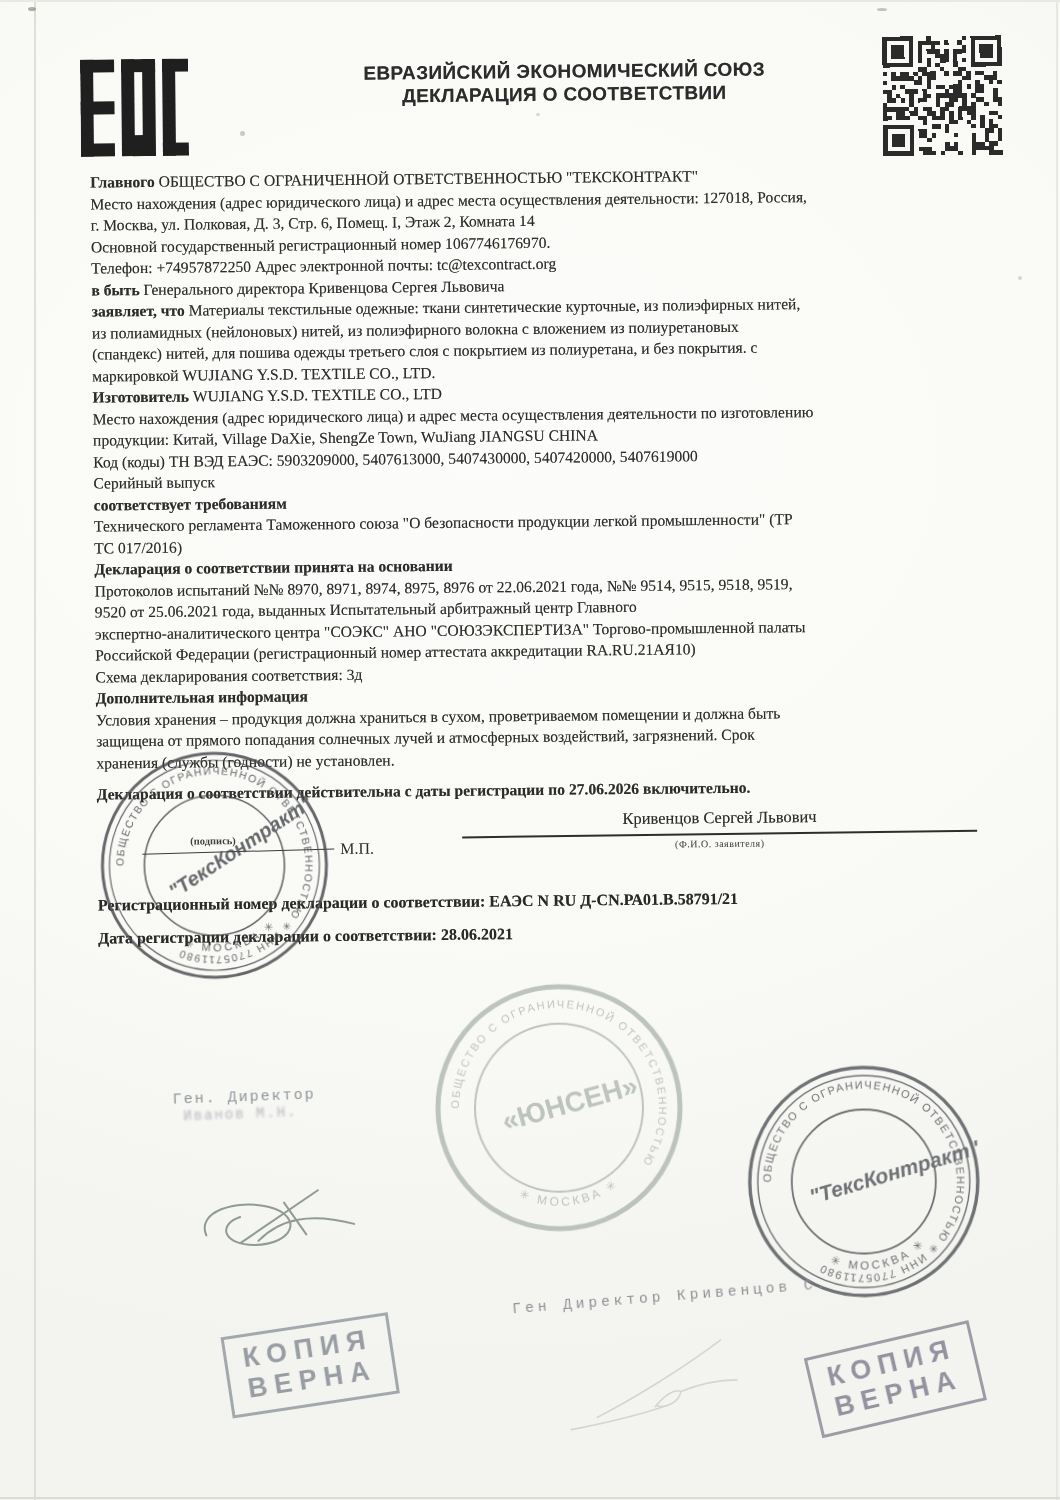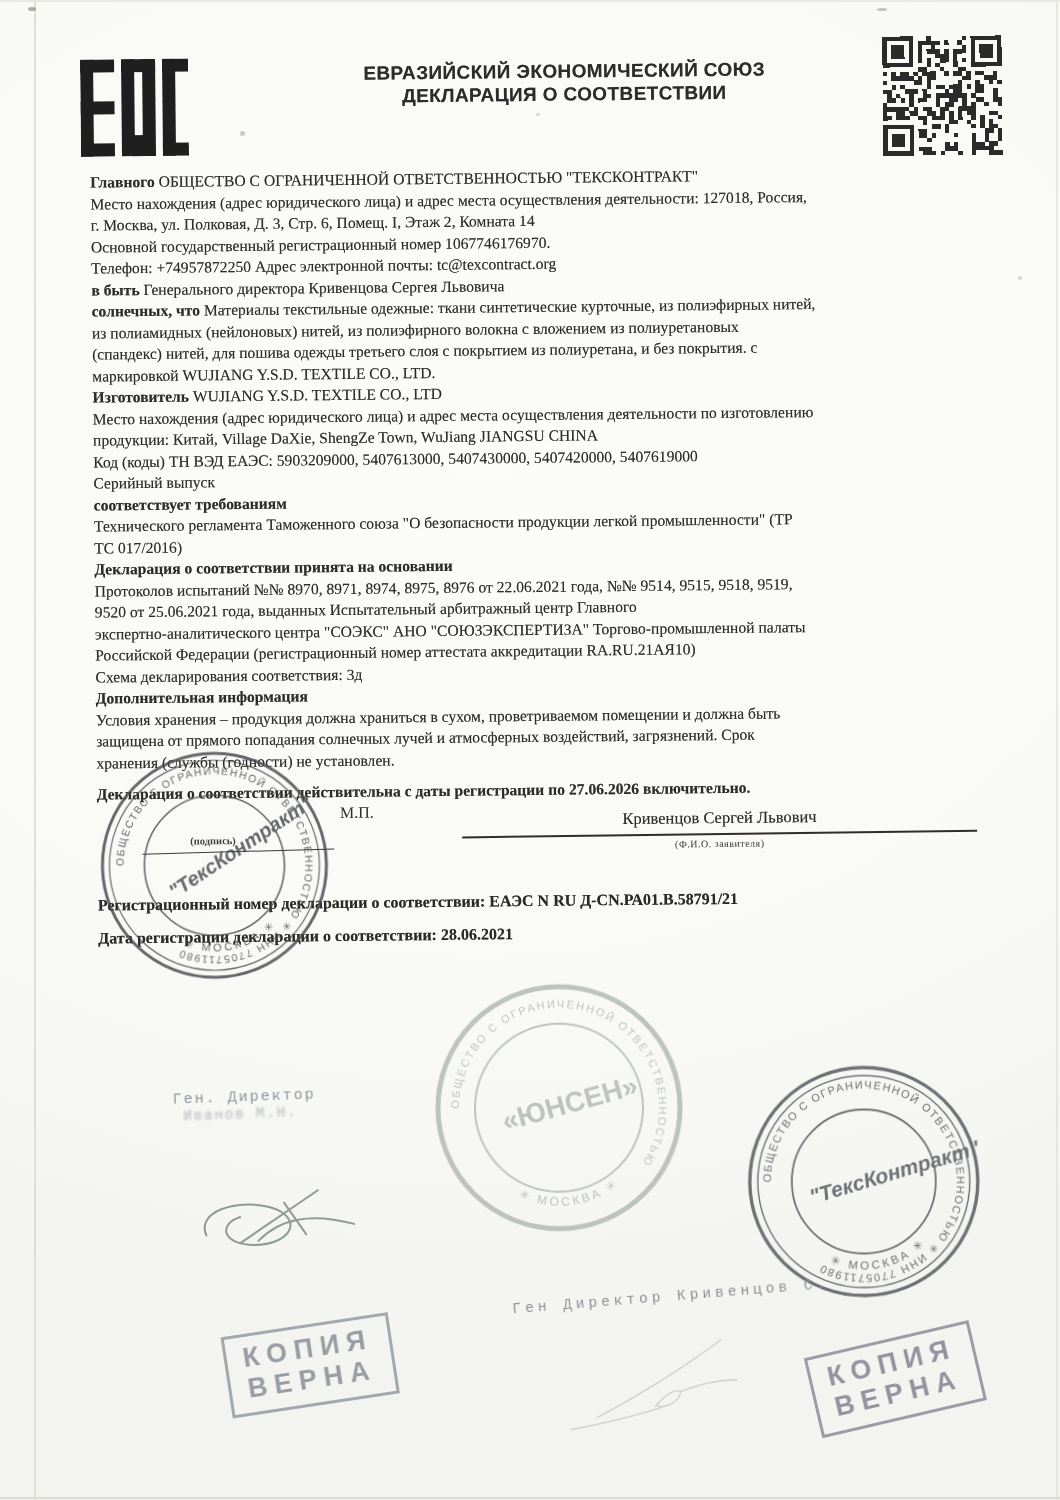--- a/index.html
+++ b/index.html
@@ -30,21 +30,21 @@
   .ln{white-space:nowrap;height:21.5px;}
   .ln b{font-weight:bold;}
   .gap-lg{margin-top:10px;}
 
   
   .sig-name{position:absolute;left:460px;top:810px;width:515px;text-align:center;
      font-size:16.5px;color:#2e2c2a;text-shadow:0 0 .4px rgba(45,43,40,.5);}
   .sig-line{position:absolute;left:460px;top:835px;width:515px;border-top:2px solid #2f2d2b;transform:rotate(-0.15deg);}
   .sig-caption{position:absolute;left:460px;top:840px;width:515px;text-align:center;
      font-size:10px;letter-spacing:.5px;color:#3a3836;}
-  .mp{position:absolute;left:338px;top:802px;font-size:16px;color:#2e2c2a;}
+  .mp{position:absolute;left:338px;top:838px;font-size:16px;color:#2e2c2a;}
   .podpis-line{position:absolute;left:140px;top:848px;width:192px;border-top:1.5px solid #3a3a3c;transform:rotate(-1deg);}
   .podpis-caption{position:absolute;left:188px;top:832px;font-size:10.5px;color:#3f3f41;font-weight:bold;}
 
   .reg-line{position:absolute;left:95px;white-space:nowrap;font-weight:bold;font-size:16px;
      color:#2b2927;text-shadow:0 0 .4px rgba(45,43,40,.55);}
   .reg1{top:892px;}
   .reg2{top:925px;}
 
   
   .stamp{position:absolute;pointer-events:none;}
@@ -447,21 +447,21 @@
         </svg>
     </div>
 
     <div class="doc-lines">
       <div class="ln"><b>Главного</b><span> ОБЩЕСТВО С ОГРАНИЧЕННОЙ ОТВЕТСТВЕННОСТЬЮ "ТЕКСКОНТРАКТ"</span></div>
       <div class="ln"><b></b><span>Место нахождения (адрес юридического лица) и адрес места осуществления деятельности: 127018, Россия,</span></div>
       <div class="ln"><b></b><span>г. Москва, ул. Полковая, Д. 3, Стр. 6, Помещ. I, Этаж 2, Комната 14</span></div>
       <div class="ln"><b></b><span>Основной государственный регистрационный номер 1067746176970.</span></div>
       <div class="ln"><b></b><span>Телефон: +74957872250 Адрес электронной почты: tc@texcontract.org</span></div>
       <div class="ln"><b>в быть</b><span> Генерального директора Кривенцова Сергея Львовича</span></div>
-      <div class="ln"><b>солнечных, что</b><span> Материалы текстильные одежные: ткани синтетические курточные, из полиэфирных нитей,</span></div>
+      <div class="ln"><b>заявляет, что</b><span> Материалы текстильные одежные: ткани синтетические курточные, из полиэфирных нитей,</span></div>
       <div class="ln"><b></b><span>из полиамидных (нейлоновых) нитей, из полиэфирного волокна с вложением из полиуретановых</span></div>
       <div class="ln"><b></b><span>(спандекс) нитей, для пошива одежды третьего слоя с покрытием из полиуретана, и без покрытия. с</span></div>
       <div class="ln"><b></b><span>маркировкой WUJIANG Y.S.D. TEXTILE CO., LTD.</span></div>
       <div class="ln"><b>Изготовитель</b><span> WUJIANG Y.S.D. TEXTILE CO., LTD</span></div>
       <div class="ln"><b></b><span>Место нахождения (адрес юридического лица) и адрес места осуществления деятельности по изготовлению</span></div>
       <div class="ln"><b></b><span>продукции: Китай, Village DaXie, ShengZe Town, WuJiang JIANGSU CHINA</span></div>
       <div class="ln"><b></b><span>Код (коды) ТН ВЭД ЕАЭС: 5903209000, 5407613000, 5407430000, 5407420000, 5407619000</span></div>
       <div class="ln"><b></b><span>Серийный выпуск</span></div>
       <div class="ln"><b>соответствует требованиям</b><span></span></div>
       <div class="ln"><b></b><span>Технического регламента Таможенного союза "О безопасности продукции легкой промышленности" (ТР</span></div>

